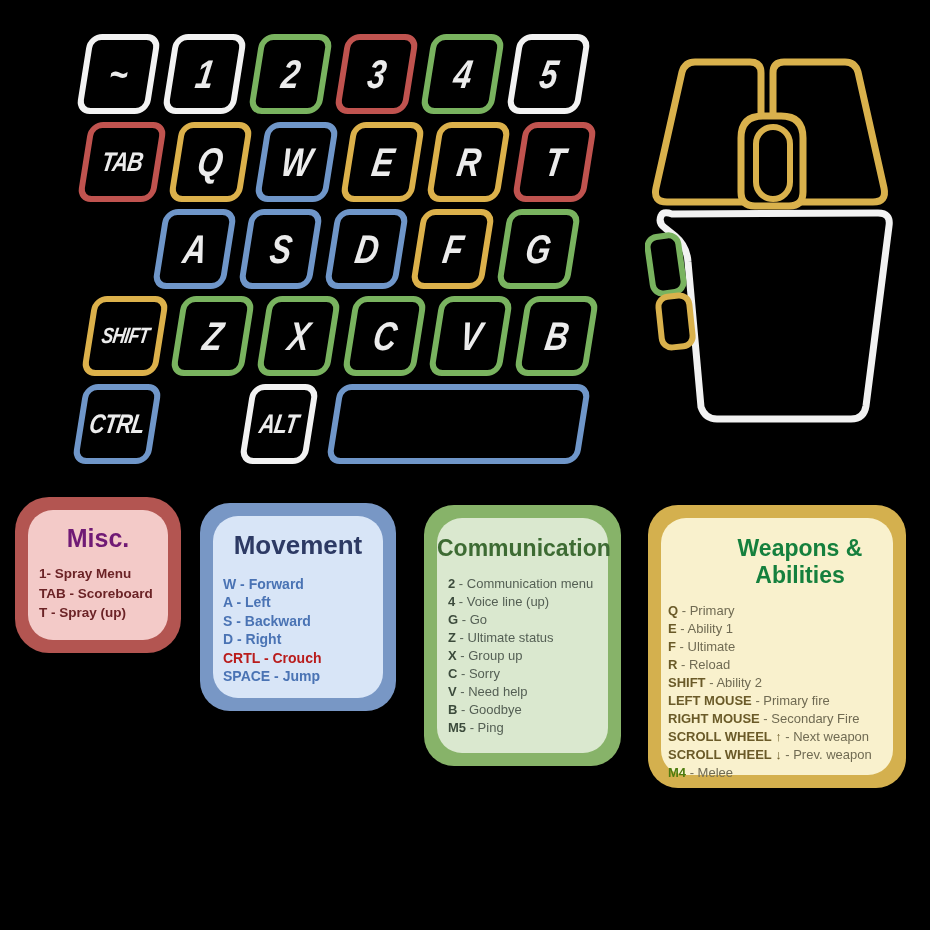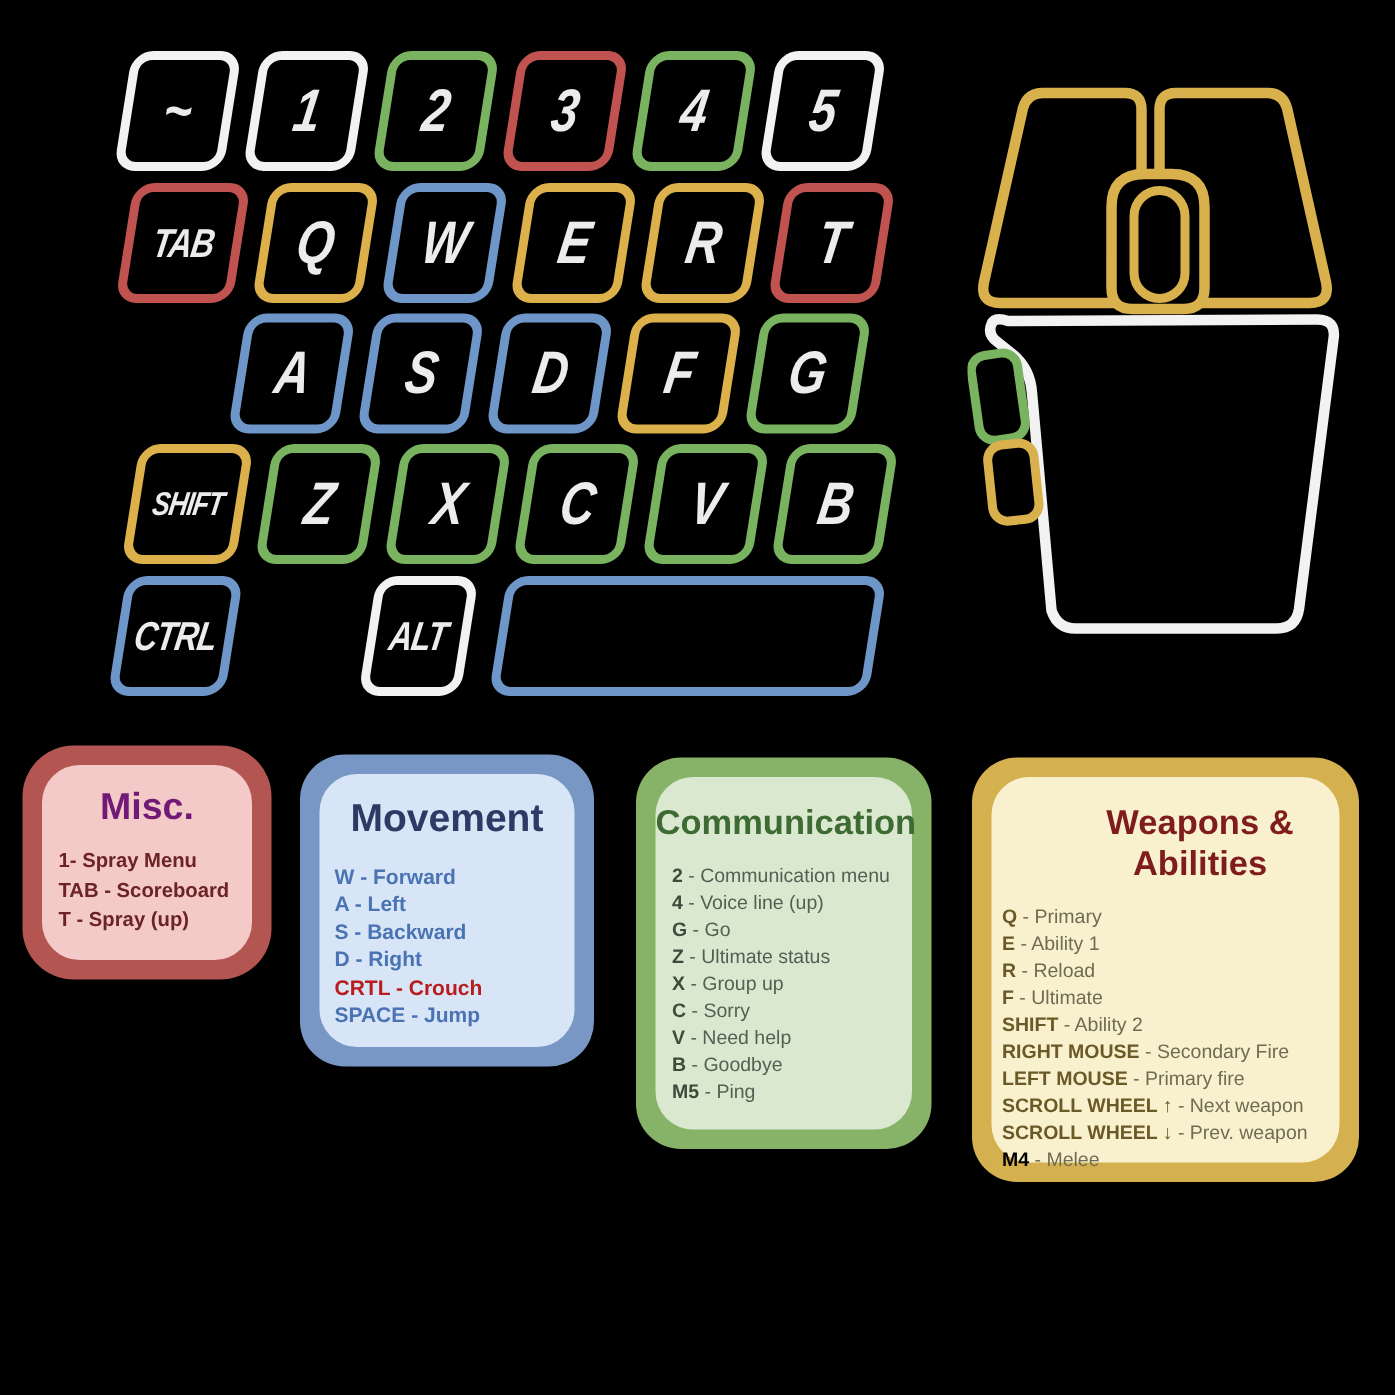--- a/index.html
+++ b/index.html
@@ -209,29 +209,29 @@
           <div class="item" data-name="legend-item"><span class="k" data-name="legend-item-key" style="color: rgb(60, 75, 60);">C</span><span class="d" data-name="legend-item-desc" style="color: rgb(84, 95, 84);"> - Sorry</span></div>
           <div class="item" data-name="legend-item"><span class="k" data-name="legend-item-key" style="color: rgb(60, 75, 60);">V</span><span class="d" data-name="legend-item-desc" style="color: rgb(84, 95, 84);"> - Need help</span></div>
           <div class="item" data-name="legend-item"><span class="k" data-name="legend-item-key" style="color: rgb(60, 75, 60);">B</span><span class="d" data-name="legend-item-desc" style="color: rgb(84, 95, 84);"> - Goodbye</span></div>
           <div class="item" data-name="legend-item"><span class="k" data-name="legend-item-key" style="color: rgb(60, 75, 60);">M5</span><span class="d" data-name="legend-item-desc" style="color: rgb(84, 95, 84);"> - Ping</span></div>
         </div>
     </div>
   </section>
 
   <section class="card card-3" data-name="legend-card-weapons" style="background: rgb(212, 176, 78);">
     <div class="card-inner" data-name="legend-card-weapons-inner" style="background: rgb(249, 241, 205);">
-      <h2 class="card-title" data-name="legend-title-weapons" style="color: #7f1d1d; padding-left: 46px;">Weapons &amp; Abilities</h2>
+      <h2 class="card-title" data-name="legend-title-weapons" style="color: #15803d; padding-left: 46px;">Weapons &amp; Abilities</h2>
       <div class="items" data-name="legend-items-weapons">
           <div class="item" data-name="legend-item"><span class="k" data-name="legend-item-key" style="color: rgb(106, 90, 40);">Q</span><span class="d" data-name="legend-item-desc" style="color: rgb(112, 107, 83);"> - Primary</span></div>
           <div class="item" data-name="legend-item"><span class="k" data-name="legend-item-key" style="color: rgb(106, 90, 40);">E</span><span class="d" data-name="legend-item-desc" style="color: rgb(112, 107, 83);"> - Ability 1</span></div>
+          <div class="item" data-name="legend-item"><span class="k" data-name="legend-item-key" style="color: rgb(106, 90, 40);">F</span><span class="d" data-name="legend-item-desc" style="color: rgb(112, 107, 83);"> - Ultimate</span></div>
           <div class="item" data-name="legend-item"><span class="k" data-name="legend-item-key" style="color: rgb(106, 90, 40);">R</span><span class="d" data-name="legend-item-desc" style="color: rgb(112, 107, 83);"> - Reload</span></div>
-          <div class="item" data-name="legend-item"><span class="k" data-name="legend-item-key" style="color: rgb(106, 90, 40);">F</span><span class="d" data-name="legend-item-desc" style="color: rgb(112, 107, 83);"> - Ultimate</span></div>
           <div class="item" data-name="legend-item"><span class="k" data-name="legend-item-key" style="color: rgb(106, 90, 40);">SHIFT</span><span class="d" data-name="legend-item-desc" style="color: rgb(112, 107, 83);"> - Ability 2</span></div>
+          <div class="item" data-name="legend-item"><span class="k" data-name="legend-item-key" style="color: rgb(106, 90, 40);">LEFT MOUSE</span><span class="d" data-name="legend-item-desc" style="color: rgb(112, 107, 83);"> - Primary fire</span></div>
           <div class="item" data-name="legend-item"><span class="k" data-name="legend-item-key" style="color: rgb(106, 90, 40);">RIGHT MOUSE</span><span class="d" data-name="legend-item-desc" style="color: rgb(112, 107, 83);"> - Secondary Fire</span></div>
-          <div class="item" data-name="legend-item"><span class="k" data-name="legend-item-key" style="color: rgb(106, 90, 40);">LEFT MOUSE</span><span class="d" data-name="legend-item-desc" style="color: rgb(112, 107, 83);"> - Primary fire</span></div>
           <div class="item" data-name="legend-item"><span class="k" data-name="legend-item-key" style="color: rgb(106, 90, 40);">SCROLL WHEEL ↑</span><span class="d" data-name="legend-item-desc" style="color: rgb(112, 107, 83);"> - Next weapon</span></div>
           <div class="item" data-name="legend-item"><span class="k" data-name="legend-item-key" style="color: rgb(106, 90, 40);">SCROLL WHEEL ↓</span><span class="d" data-name="legend-item-desc" style="color: rgb(112, 107, 83);"> - Prev. weapon</span></div>
-          <div class="item" data-name="legend-item"><span class="k" data-name="legend-item-key" style="color: #000000;">M4</span><span class="d" data-name="legend-item-desc" style="color: rgb(112, 107, 83);"> - Melee</span></div>
+          <div class="item" data-name="legend-item"><span class="k" data-name="legend-item-key" style="color: #4d7c0f;">M4</span><span class="d" data-name="legend-item-desc" style="color: rgb(112, 107, 83);"> - Melee</span></div>
         </div>
     </div>
   </section>
 
 </div>
 
 </body></html>

